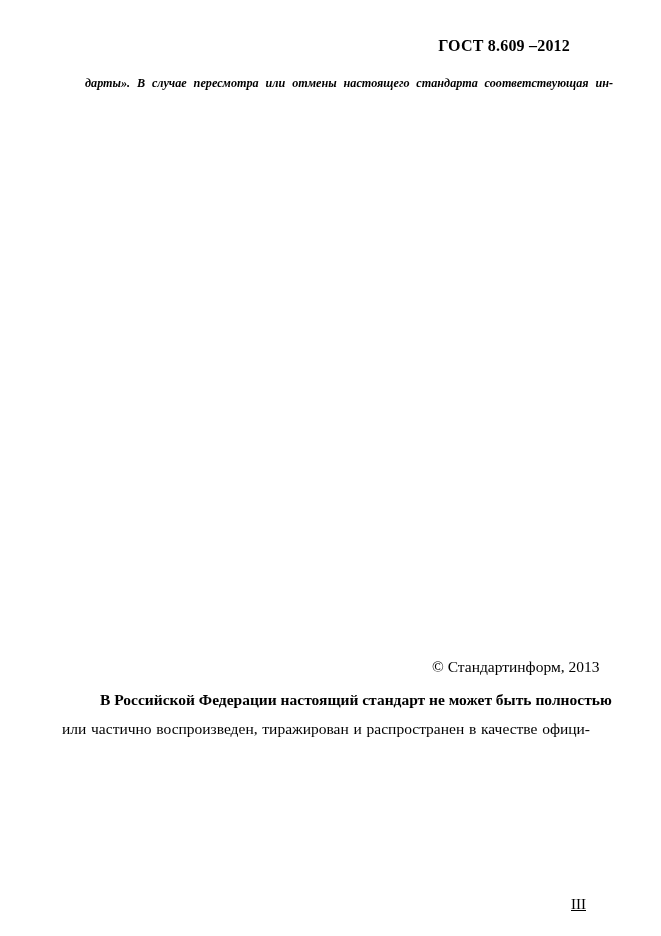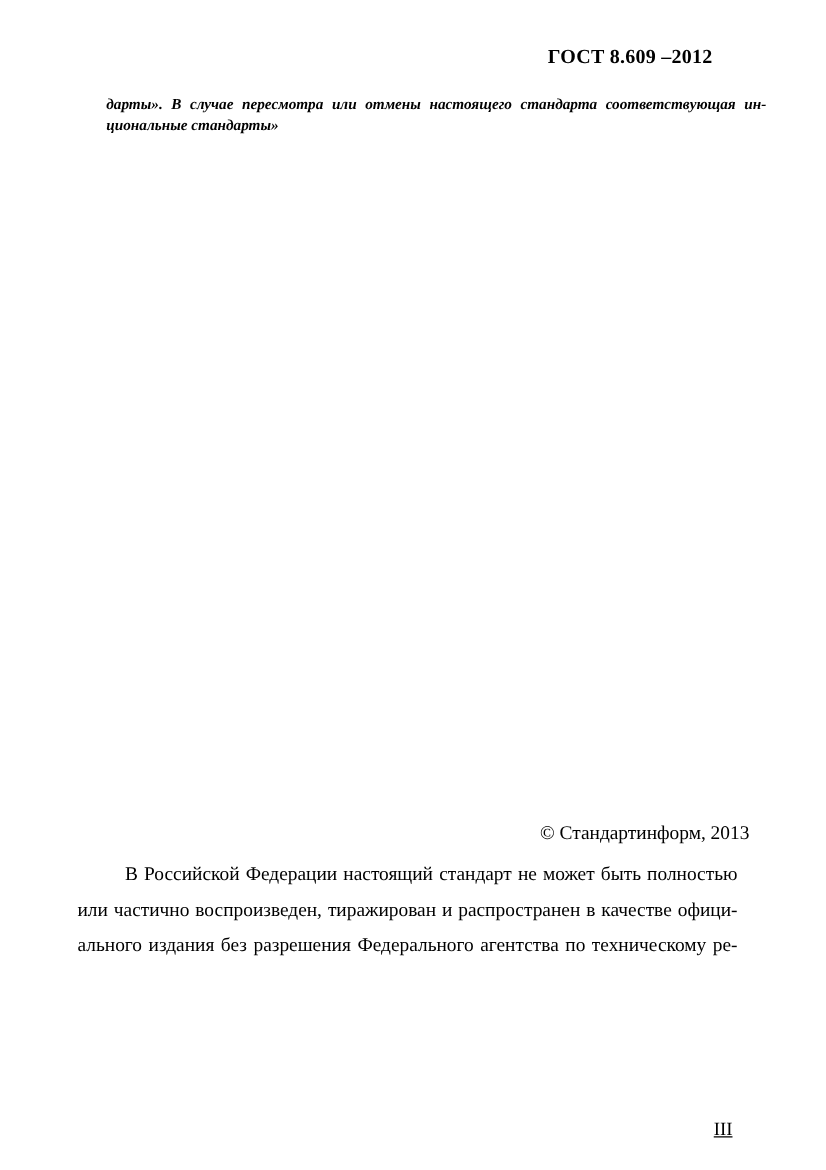--- a/index.html
+++ b/index.html
@@ -67,20 +67,21 @@
       line-height: 28.5px;
     }
     .rights .line {
       display: block;
       white-space: nowrap;
       text-align: justify;
       text-align-last: justify;
     }
     .rights .line.first {
       padding-left: 38px;
+      font-weight: bold;
     }
     .rights .line.last {
       text-align-last: left;
     }
     .page-number {
       position: absolute;
       top: 896px;
       left: 571px;
       font-size: 15px;
       white-space: nowrap;
@@ -89,26 +90,24 @@
   </style>
 </head>
 <body>
 
 <div class="page">
 
   <div class="header-code">ГОСТ 8.609 –2012</div>
 
   <div class="notice">
     <span class="line">дарты». В случае пересмотра или отмены настоящего стандарта соответствующая ин-</span>
-    <span class="line last">циональные стандарты»</span>
   </div>
 
   <div class="copyright">© Стандартинформ, 2013</div>
 
   <div class="rights">
     <span class="line first">В Российской Федерации настоящий стандарт не может быть полностью</span>
     <span class="line">или частично воспроизведен, тиражирован и распространен в качестве офици-</span>
-    <span class="line">ального издания без разрешения  Федерального агентства по техническому ре-</span>
   </div>
 
   <div class="page-number">III</div>
 
 </div>
 
 </body></html>

